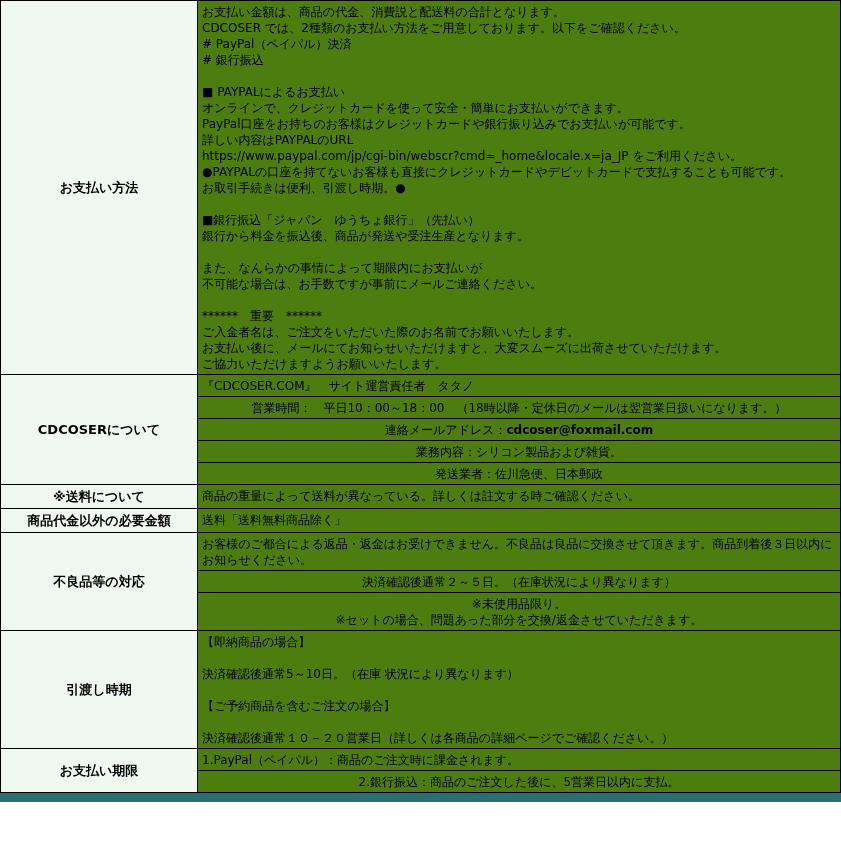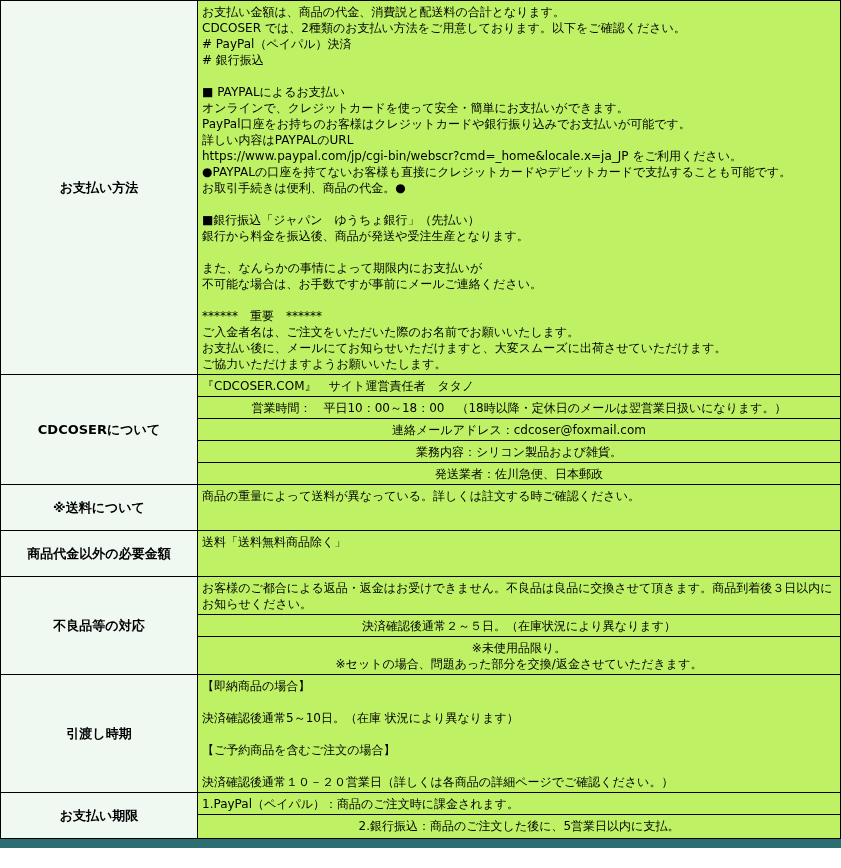--- a/index.html
+++ b/index.html
@@ -25,40 +25,40 @@
     border:1px solid var(--border-color);
     padding:0;
   }
   th.label-cell{
     width:197px;
     background:var(--label-bg);
     font-weight:bold;
     font-size:13px;
     text-align:center;
     vertical-align:middle;
-    padding:14px 4px;
+    padding:3px 4px;
     line-height:17px;
   }
   td.value-cell{
     vertical-align:top;
-    background:#bef264;
+    background:#4d7c0f;
   }
   .sub-cell{
     padding:3px 4px 2px 4px;
   }
   .sub-cell + .sub-cell{
     border-top:1px solid var(--border-color);
     text-align:center;
   }
   .line{
     line-height:16px;
     min-height:16px;
     word-break:break-all;
   }
-  .seg-bold{font-weight:normal;}
+  .seg-bold{font-weight:bold;}
   .footer-bar{
     width:841px;
     height:9px;
     background:var(--footer-bar);
   }
 </style>
 </head>
 <body>
 
 <table class="shop-table">
@@ -71,21 +71,21 @@
             <div class="line">CDCOSER では、2種類のお支払い方法をご用意しております。以下をご確認ください。</div>
             <div class="line"># PayPal（ペイパル）決済</div>
             <div class="line"># 銀行振込</div>
             <div class="line"></div>
             <div class="line">■ PAYPALによるお支払い</div>
             <div class="line">オンラインで、クレジットカードを使って安全・簡単にお支払いができます。</div>
             <div class="line">PayPal口座をお持ちのお客様はクレジットカードや銀行振り込みでお支払いが可能です。</div>
             <div class="line">詳しい内容はPAYPALのURL</div>
             <div class="line">https://www.paypal.com/jp/cgi-bin/webscr?cmd=_home&amp;locale.x=ja_JP をご利用ください。</div>
             <div class="line">●PAYPALの口座を持てないお客様も直接にクレジットカードやデビットカードで支払することも可能です。</div>
-            <div class="line">お取引手続きは便利、商品の代金。●</div>
+            <div class="line">お取引手続きは便利、引渡し時期。●</div>
             <div class="line"></div>
             <div class="line">■銀行振込「ジャパン　ゆうちょ銀行」（先払い）</div>
             <div class="line">銀行から料金を振込後、商品が発送や受注生産となります。</div>
             <div class="line"></div>
             <div class="line">また、なんらかの事情によって期限内にお支払いが</div>
             <div class="line">不可能な場合は、お手数ですが事前にメールご連絡ください。</div>
             <div class="line"></div>
             <div class="line">******　重要　******</div>
             <div class="line">ご入金者名は、ご注文をいただいた際のお名前でお願いいたします。</div>
             <div class="line">お支払い後に、メールにてお知らせいただけますと、大変スムーズに出荷させていただけます。</div>

